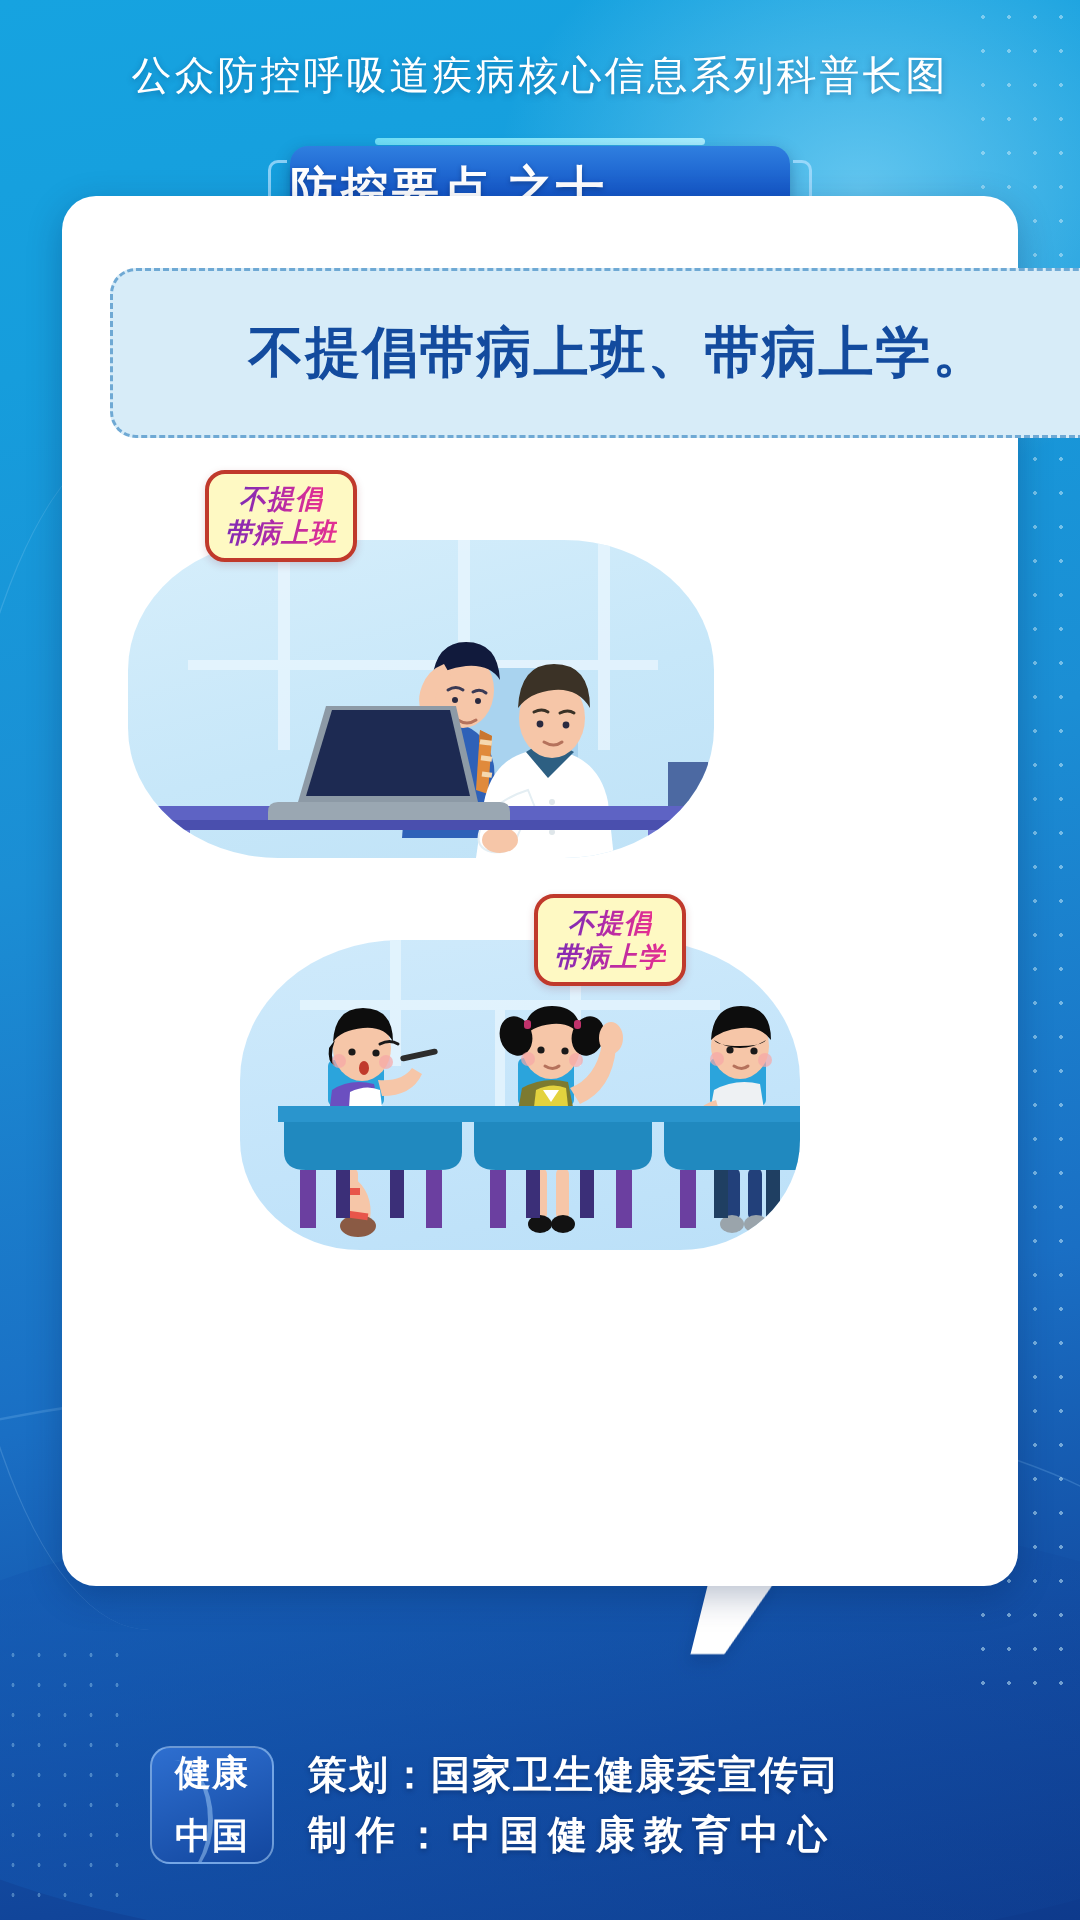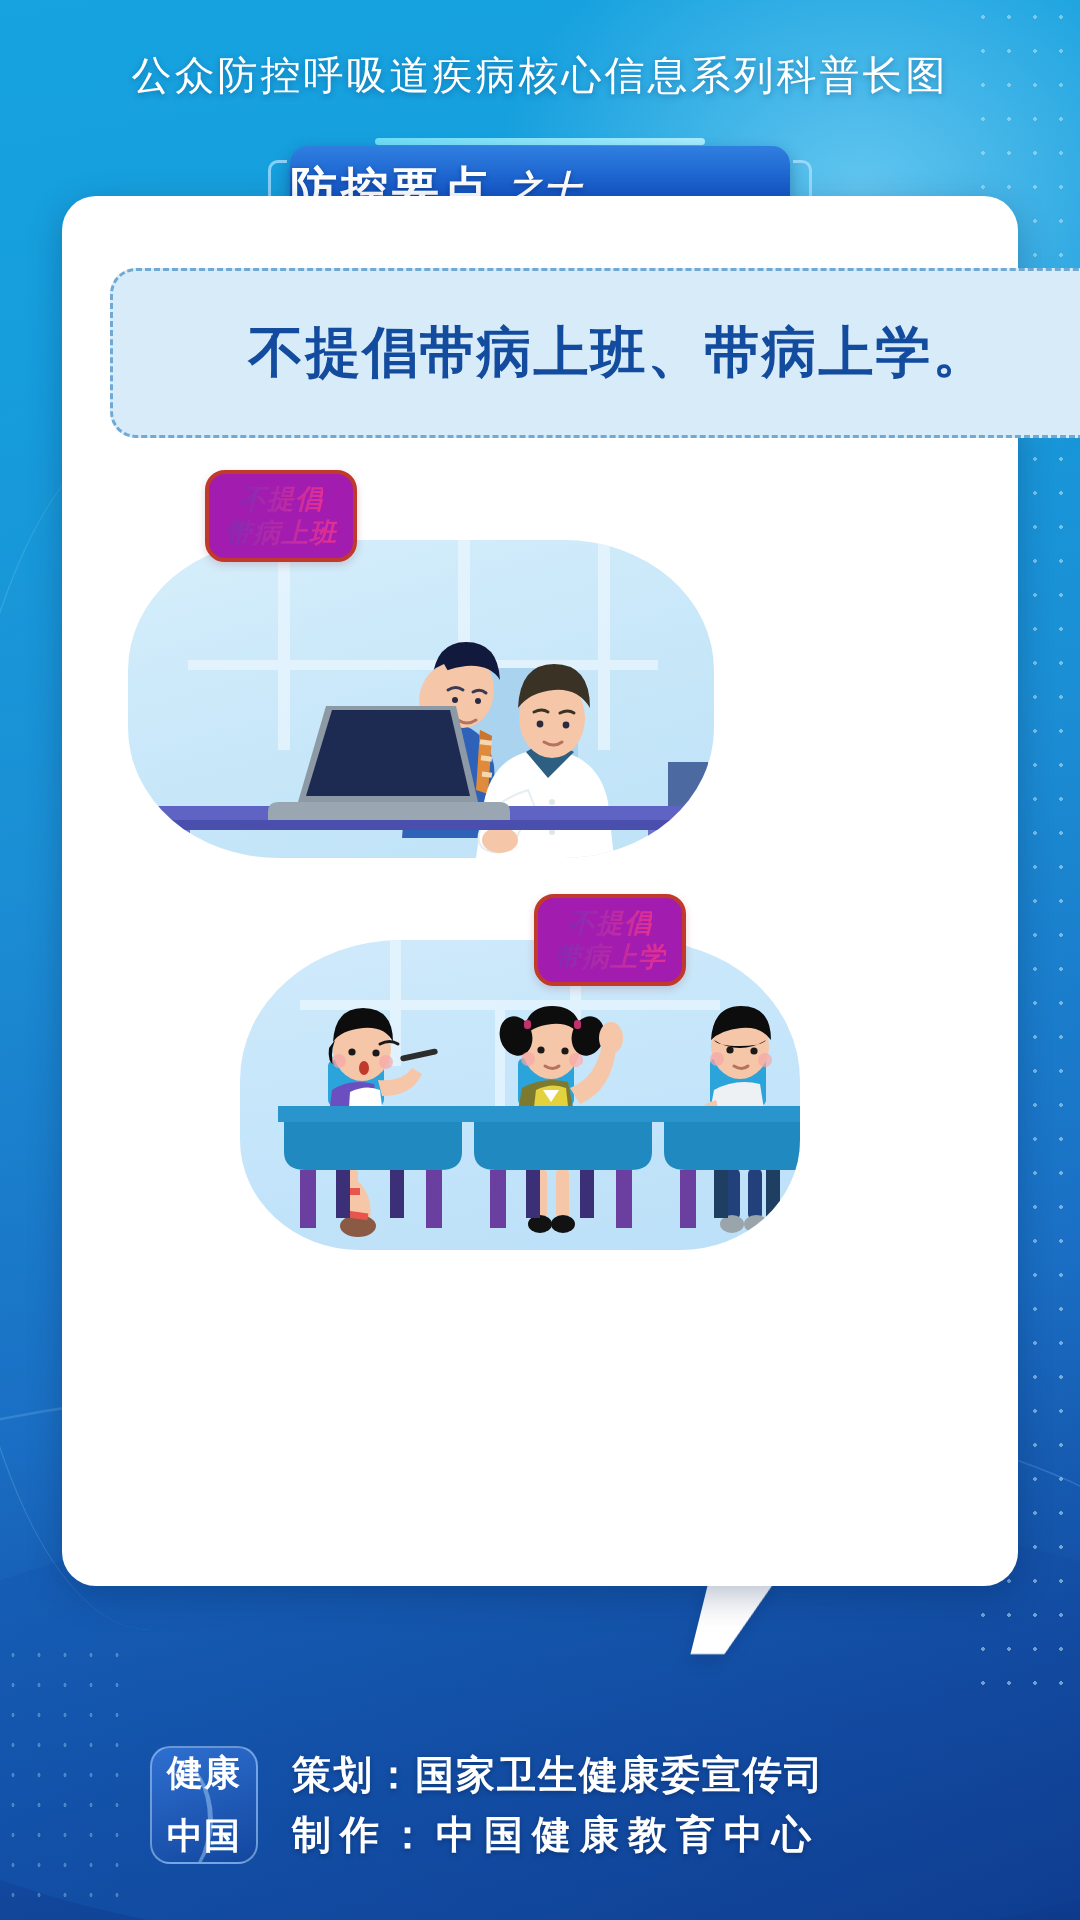--- a/index.html
+++ b/index.html
@@ -68,21 +68,21 @@
     content:""; position:absolute; top:14px; width:16px; height:58px;
     border:3px solid rgba(175,225,255,.75); border-radius:8px;
   }
   .ribbon::before{ left:-22px; border-right:none; border-radius:10px 0 0 10px;}
   .ribbon::after{ right:-22px; border-left:none; border-radius:0 10px 10px 0;}
   .ribbon-main{
     font-size:47px; font-weight:bold; color:#fff; letter-spacing:4px;
     text-shadow:0 2px 5px rgba(0,25,70,.4);
   }
   .ribbon-sub{
-    font-size:36px; font-weight:bold; color:#fff; font-style:italic;
+    font-size:48px; font-weight:bold; color:#fff; 
     letter-spacing:2px; padding-left:6px;
     text-shadow:0 2px 5px rgba(0,25,70,.4);
   }
 
   
   .card{
     position:absolute; left:62px; top:196px; width:956px; height:1390px;
     background:#ffffff; border-radius:34px;
     box-shadow:0 10px 34px rgba(4,30,80,.28);
   }
@@ -103,21 +103,21 @@
     display:flex; align-items:center; justify-content:center;
   }
   .msg-text{
     font-size:55px; font-weight:bold; color:#134b9e; letter-spacing:2px;
     white-space:nowrap;
   }
 
   
   .badge{
     position:absolute; width:152px; height:92px;
-    background:#a21caf; border:4px solid #c0392b; border-radius:20px;
+    background:#fef9c3; border:4px solid #c0392b; border-radius:20px;
     display:flex; flex-direction:column; align-items:center; justify-content:center;
     z-index:30; box-shadow:0 3px 8px rgba(120,20,40,.18);
   }
   .badge-line{
     font-size:27px; font-weight:bold; font-style:italic; letter-spacing:1px;
     line-height:1.26; white-space:nowrap;
     background:linear-gradient(100deg,#7b2bb5 0%,#b12aa8 45%,#e8308f 100%);
     -webkit-background-clip:text; background-clip:text; color:transparent;
   }
   #badge-work{ left:205px; top:470px; }
@@ -135,21 +135,21 @@
     border-radius:160px 160px 120px 120px/140px 140px 110px 110px;
     background:linear-gradient(170deg,#cfeafb 0%,#c3e4fa 60%,#bbe0f8 100%);
   }
   .sv{ position:absolute; inset:0; width:100%; height:100%; display:block; }
 
   .footer{
     position:absolute; left:0; bottom:0; width:1080px; height:230px;
     display:flex; align-items:center; padding-left:150px; gap:34px;
   }
   .logo{
-    width:108px; height:118px; border-radius:20px;
+    width:124px; height:118px; border-radius:20px;
     background:linear-gradient(160deg,#2e6fd0,#13479f);
     border:2px solid rgba(190,225,255,.5);
     display:flex; flex-direction:column; align-items:center; justify-content:center;
     position:relative; overflow:hidden; flex:none;gap:24px;
   }
   .logo::after{
     content:""; position:absolute; left:-18px; top:12px; width:74px; height:120px;
     border-right:5px solid rgba(180,220,255,.45); border-radius:50%;
   }
   .logo-l1,.logo-l2{

